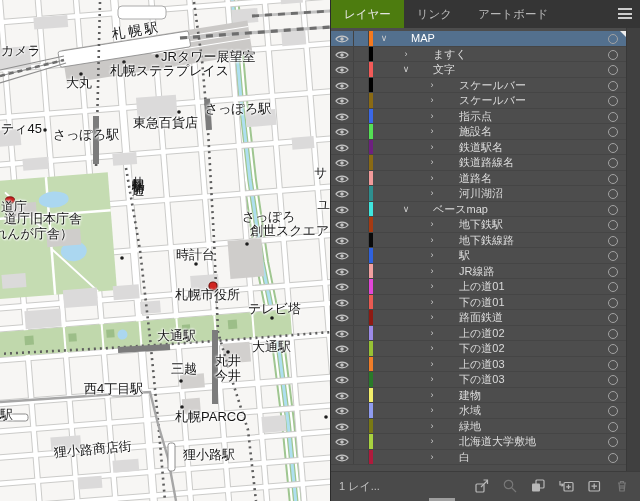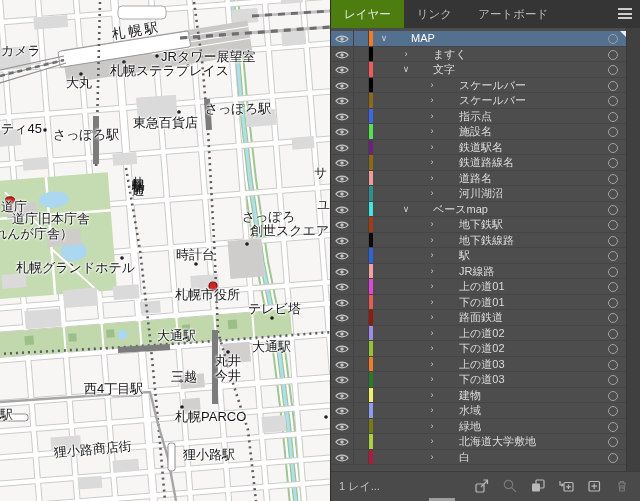--- a/index.html
+++ b/index.html
@@ -238,34 +238,33 @@
     <div class="mlabel" style="left:112px;top:28px;transform:rotate(-9deg);transform-origin:left center;font-size:13.5px;letter-spacing:3px;">札幌駅</div>
     <div class="mlabel" style="left:1px;top:44px;">カメラ</div>
     <div class="mlabel" style="left:161px;top:50px;">JRタワー展望室</div>
     <div class="mlabel" style="left:110px;top:64px;">札幌ステラプレイス</div>
     <div class="mlabel" style="left:66px;top:76px;">大丸</div>
     <div class="mlabel" style="left:133px;top:116px;">東急百貨店</div>
     <div class="mlabel" style="left:205px;top:102px;">さっぽろ駅</div>
     <div class="mlabel" style="left:1px;top:122px;">ティ45</div>
     <div class="mlabel" style="left:53px;top:128px;">さっぽろ駅</div>
     <div class="mlabel" style="left:1px;top:177px;margin-top:23px;">道庁</div>
-    <div class="mlabel" style="left:12px;top:212px;">道庁旧本庁舎</div>
+    <div class="mlabel" style="left:4px;top:212px;">道庁旧本庁舎</div>
     <div class="mlabel" style="left:-6px;top:227px;">れんが庁舎）</div>
-    <div class="mlabel" style="left:16px;top:261px;">札幌グランドホテル</div>
     <div class="mlabel vert" style="left:131px;top:166px;">札幌駅前通</div>
     <div class="mlabel" style="left:176px;top:248px;">時計台</div>
     <div class="mlabel" style="left:242px;top:210px;">さっぽろ</div>
     <div class="mlabel" style="left:242px;top:224px;margin-left:8px;">創世スクエア</div>
     <div class="mlabel" style="left:152px;top:288px;margin-left:23px;">札幌市役所</div>
     <div class="mlabel" style="left:248px;top:302px;">テレビ塔</div>
     <div class="mlabel" style="left:314px;top:166px;">サ</div>
     <div class="mlabel" style="left:317px;top:198px;">ユ</div>
     <div class="mlabel" style="left:157px;top:329px;">大通駅</div>
     <div class="mlabel" style="left:252px;top:340px;">大通駅</div>
-    <div class="mlabel" style="left:171px;top:362px;margin-top:8px;">三越</div>
+    <div class="mlabel" style="left:171px;top:362px;">三越</div>
     <div class="mlabel" style="left:215px;top:354px;">丸井</div>
     <div class="mlabel" style="left:215px;top:369px;text-align:center;">今井</div>
     <div class="mlabel" style="left:84px;top:382px;">西4丁目駅</div>
     <div class="mlabel" style="left:0px;top:408px;">駅</div>
     <div class="mlabel" style="left:175px;top:410px;">札幌PARCO</div>
     <div class="mlabel" style="left:54px;top:446px;transform:rotate(-5deg);transform-origin:left center;">狸小路商店街</div>
     <div class="mlabel" style="left:183px;top:448px;">狸小路駅</div>
   </div>
 
   <div id="panel">

